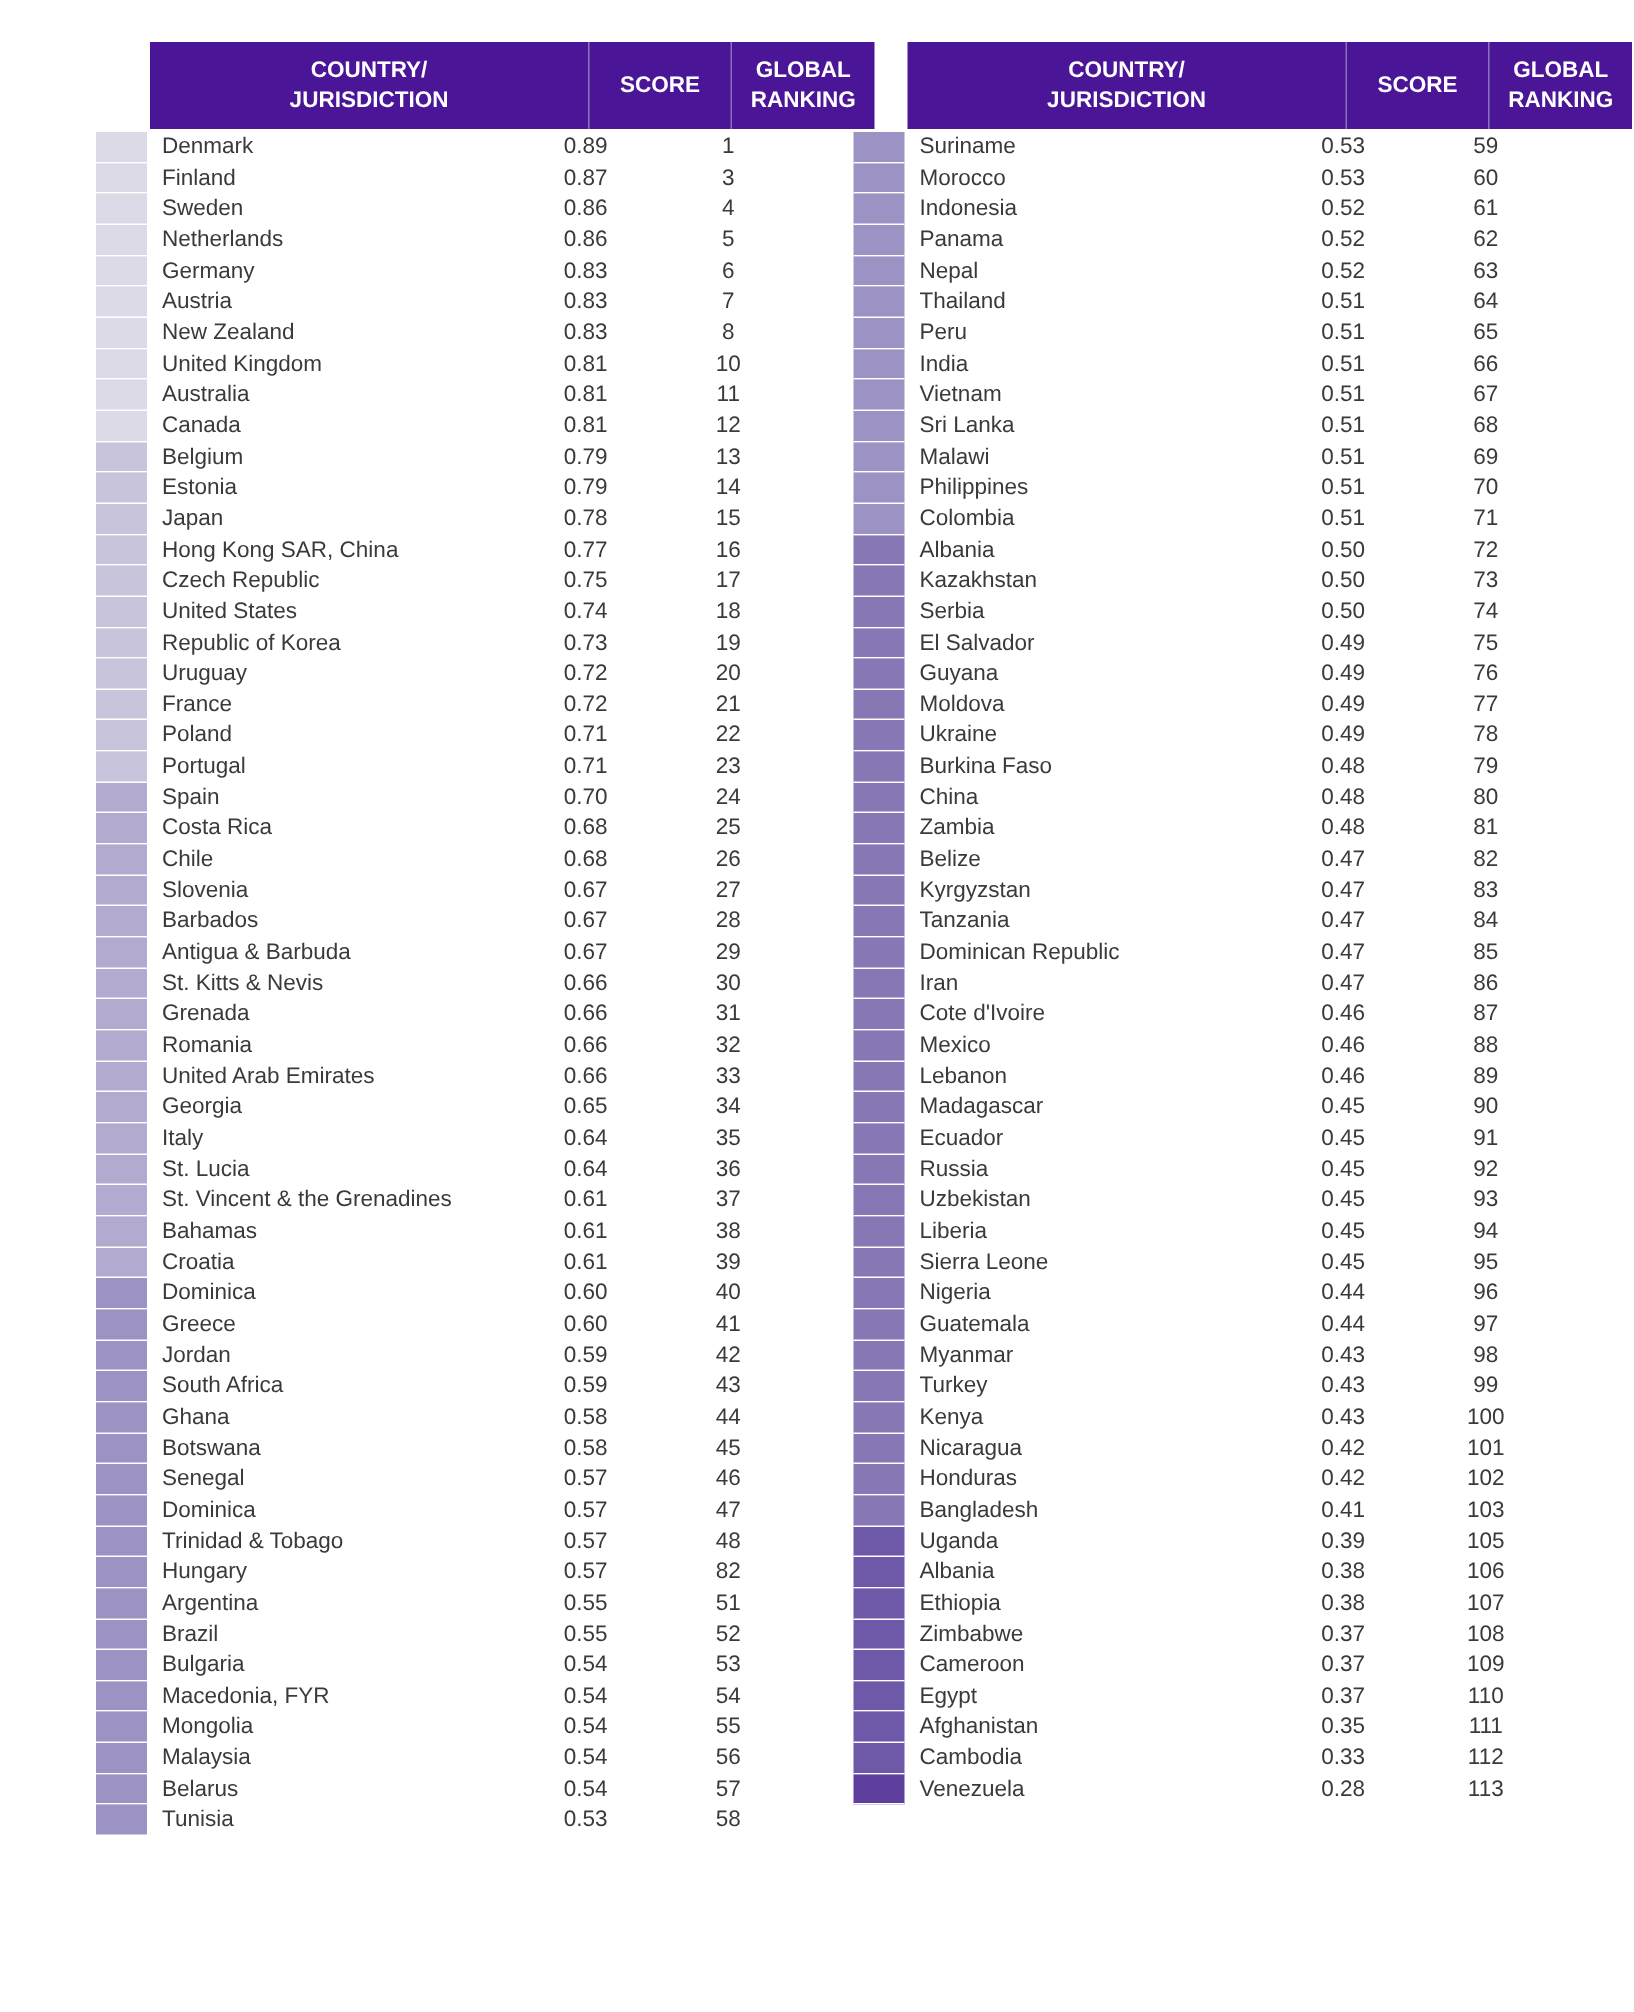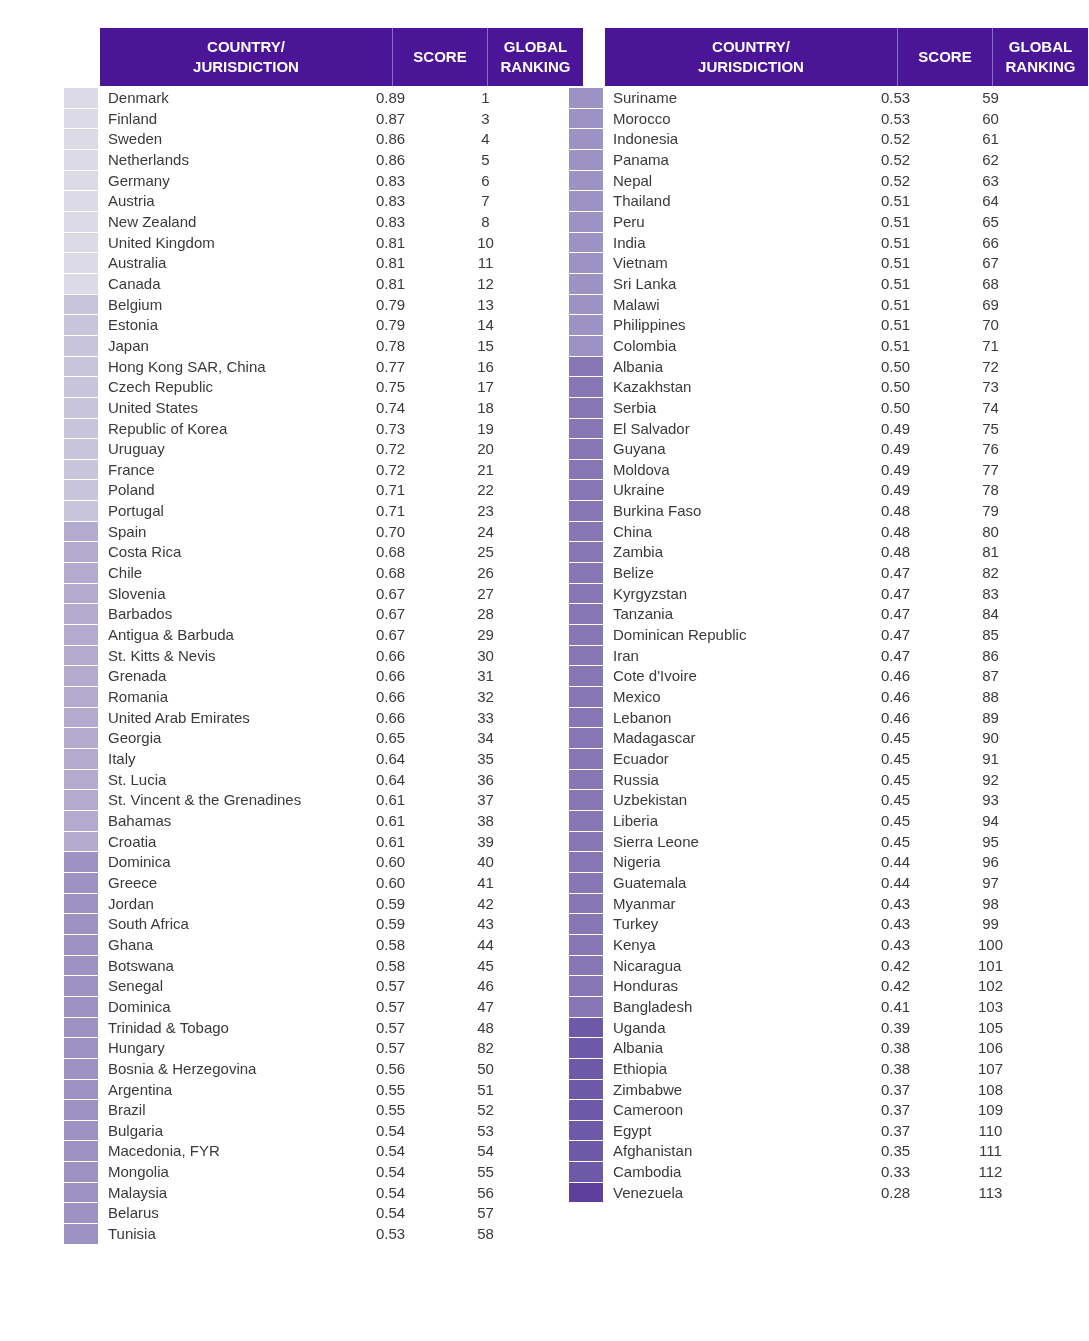--- a/index.html
+++ b/index.html
@@ -311,26 +311,20 @@
         <div class="r">48</div>
       </div>
       <div class="row">
         <div class="sw" style="background: rgb(157, 146, 196);"></div>
         <div class="c">Hungary</div>
         <div class="s">0.57</div>
         <div class="r">82</div>
       </div>
       <div class="row">
         <div class="sw" style="background: rgb(157, 146, 196);"></div>
-        <div class="c">Bosnia &amp; Herzegovina</div>
-        <div class="s">0.56</div>
-        <div class="r">50</div>
-      </div>
-      <div class="row">
-        <div class="sw" style="background: rgb(157, 146, 196);"></div>
         <div class="c">Argentina</div>
         <div class="s">0.55</div>
         <div class="r">51</div>
       </div>
       <div class="row">
         <div class="sw" style="background: rgb(157, 146, 196);"></div>
         <div class="c">Brazil</div>
         <div class="s">0.55</div>
         <div class="r">52</div>
       </div>

